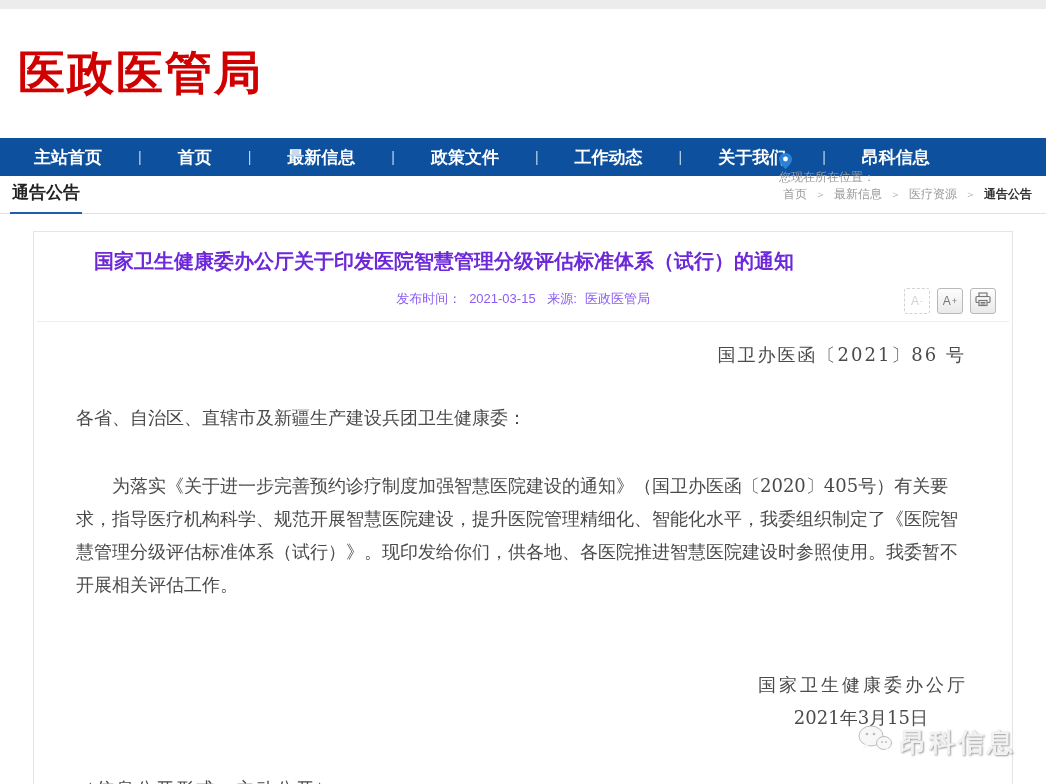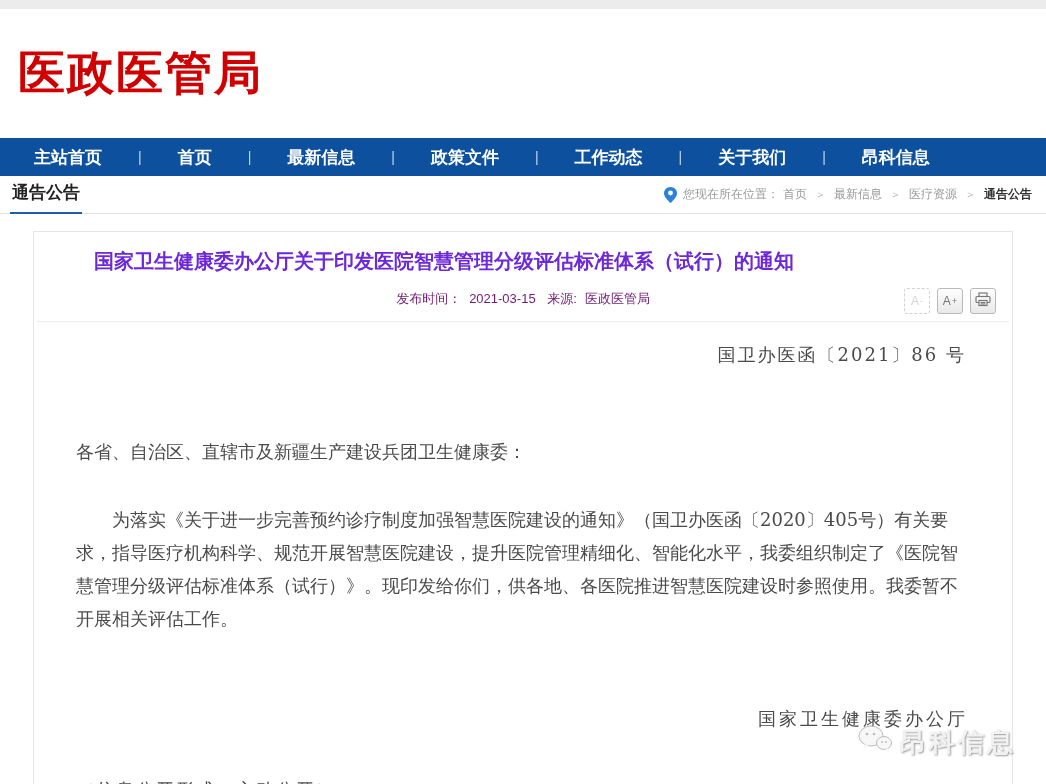--- a/index.html
+++ b/index.html
@@ -17,51 +17,51 @@
     padding-left:34px; }
   .nav-item { color:#fff; font-size:17px; font-weight:bold; text-decoration:none;
     cursor:pointer; white-space:nowrap; }
   .nav-sep { color:rgba(255,255,255,0.75); font-size:14px; margin:0 36px; }
 
   .sub-header { height:38px; display:flex; align-items:flex-end;
     justify-content:space-between; border-bottom:1px solid #e2e2e2;
     padding:0 10px; }
   .section-title { font-size:17px; font-weight:bold; color:#222;
     border-bottom:2px solid #1a5fa8; padding:0 2px 8px 2px; margin-bottom:-1px; }
-  .breadcrumb { display:flex; align-items:flex-end; font-size:12px; color:#999;
-    padding-bottom:10px; }
+  .breadcrumb { display:flex; align-items:flex-start; font-size:12px; color:#999;
+    padding-bottom:10px;flex-direction:column; }
   .pin-icon { margin-right:6px; display:inline-flex; }
   .crumb { color:#999; text-decoration:none; cursor:pointer; margin:0 4px; }
   .crumb.current { color:#333; font-weight:bold; cursor:default; }
   .crumb-sep { color:#aaa; margin:0 4px; font-size:11px; }
 
   .card { position:relative; margin:17px 33px 0 33px; width:980px;
     min-height:545px; background:#fff; border:1px solid #e5e5e5;
     padding:16px 0 40px 0; }
   .article-title { font-size:20px; font-weight:bold;
     color:#6d28d9; padding:0 60px; }
-  .meta-row { text-align:center; font-size:13px; color:#701a75; margin-top:15px; }
+  .meta-row { text-align:center; font-size:13px; color:#8b5cf6; margin-top:15px; }
   .meta-row span { margin:0 4px; }
 
   .tools { position:absolute; right:16px; top:56px; display:flex; gap:7px; }
   .tool-btn { width:26px; height:26px; border-radius:3px; display:flex;
     align-items:center; justify-content:center; font-size:12px; cursor:pointer;
     background:linear-gradient(#fdfdfd,#e9e9e9); border:1px solid #b9b9b9;
     color:#777; }
   .tool-btn.disabled { border:1px dashed #d2d2d2; background:#fff; color:#d2d2d2;
     cursor:default; }
   .tool-btn sup { font-size:9px; margin-left:1px; }
 
   .head-divider { border-top:1px solid #ededed; margin:13px 3px 0 3px; }
 
   .doc-body { font-family:"DejaVu Serif","Liberation Serif",serif;
     font-size:18px; color:#4a4a4a; line-height:33px; padding:0 42px; }
   .doc-number { text-align:right; margin-top:16px; padding-right:4px;
     letter-spacing:2px; }
-  .salutation { margin-top:64px; }
+  .salutation { margin-top:30px; }
   .paragraph { text-indent:2em;margin-top:35px; }
   .signature { text-align:right; margin-top:67px; }
   .signature-org { padding-right:2px; letter-spacing:3px; }
   .signature-date { padding-right:42px; }
   .disclosure { margin-top:38px; letter-spacing:2px; }
 
   .watermark { position:absolute; right:30px; bottom:24px; display:flex;
     align-items:center; gap:8px; color:#f2f2f2; font-size:26px; font-weight:bold;
     text-shadow:1px 1px 2px #9a9a9a; letter-spacing:3px; pointer-events:none; }
 </style>
@@ -137,20 +137,21 @@
     </div>
 
     <div class="head-divider"></div>
 
     <div class="doc-body">
       <div class="doc-number">国卫办医函〔2021〕86 号</div>
       <div class="salutation">各省、自治区、直辖市及新疆生产建设兵团卫生健康委：</div>
       <div class="paragraph">为落实《关于进一步完善预约诊疗制度加强智慧医院建设的通知》（国卫办医函〔2020〕405号）有关要求，指导医疗机构科学、规范开展智慧医院建设，提升医院管理精细化、智能化水平，我委组织制定了《医院智慧管理分级评估标准体系（试行）》。现印发给你们，供各地、各医院推进智慧医院建设时参照使用。我委暂不开展相关评估工作。</div>
       <div class="signature">
         <div class="signature-org">国家卫生健康委办公厅</div>
+        <div class="signature-date">2021年3月15日</div>
       </div>
       <div class="disclosure">（信息公开形式：主动公开）</div>
     </div>
   </div>
 
   <div class="watermark">
     <span>
       <svg width="34" height="28" viewBox="0 0 34 28" fill="#f7f7f7" stroke="#bcbcbc" stroke-width="1">
         <ellipse cx="13" cy="11" rx="12" ry="10"></ellipse>
         <path d="M7 19 L5 24 L11 21 Z" stroke="none"></path>

